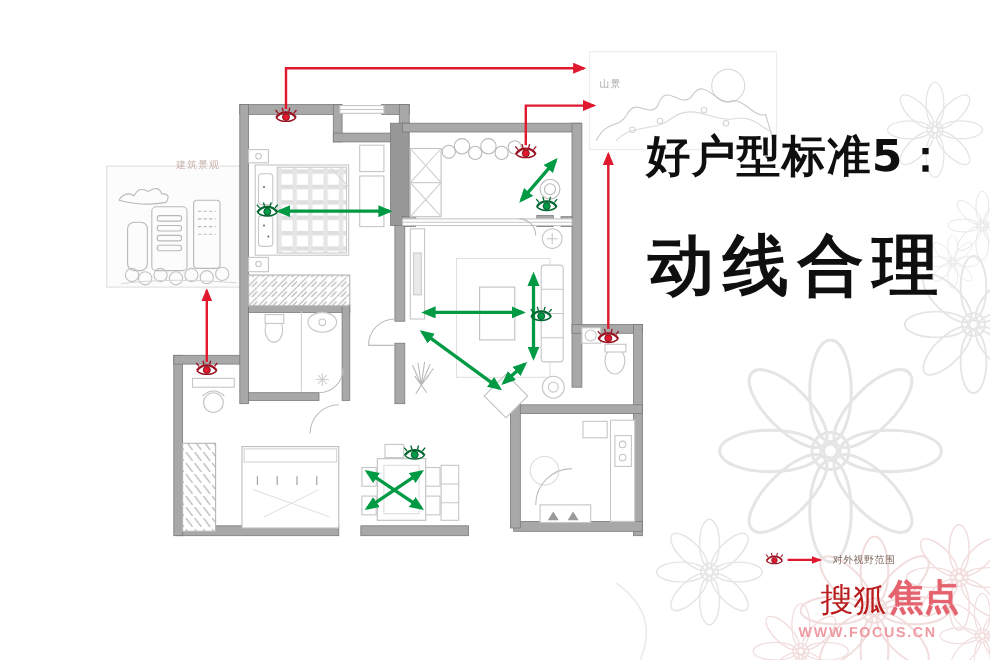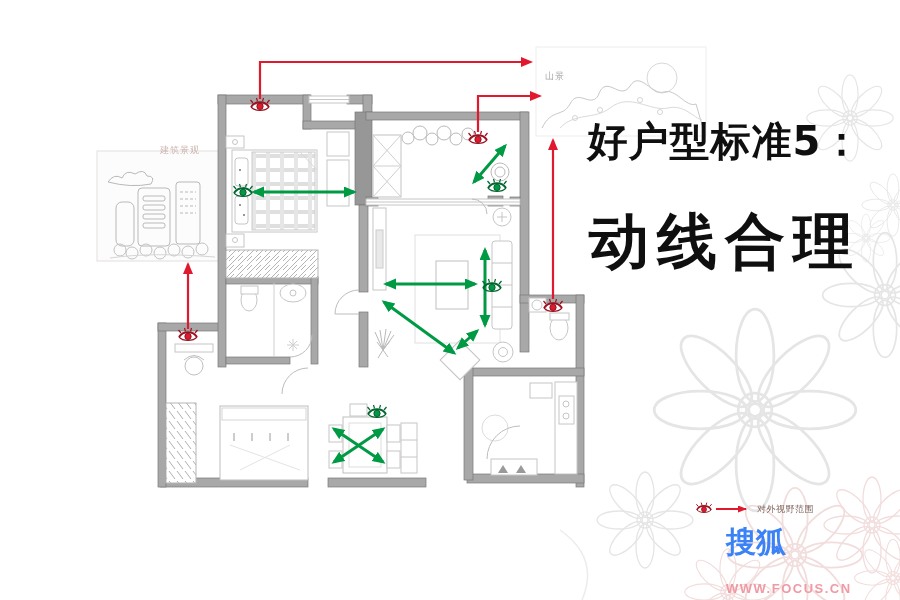--- a/index.html
+++ b/index.html
@@ -12,24 +12,24 @@
   #title1{left:558px;top:114px;font-size:40px;letter-spacing:1px;}
   #title2{left:558px;top:202px;font-size:60px;letter-spacing:8px;}
   .sketch-label{font-size:9px;letter-spacing:1px;}
   #bldg-label{left:160px;top:144px;color:#c9b3ae;}
   #mtn-label{left:545px;top:70px;color:#aaa;}
   #legend{left:694px;top:456px;display:flex;flex-direction:column;gap:1px;margin-top:45px;}
   .legend-row{display:flex;align-items:center;gap:5px;height:16px;}
   .legend-label{font-size:9px;color:#7d665e;letter-spacing:0.5px;white-space:nowrap;}
   #watermark{left:726px;top:522px;width:160px;}
   #wm-brands{display:flex;align-items:flex-end;}
-  #wm-sohu{font-size:30px;font-weight:bold;color:#3b82f6;}
+  #wm-sohu{font-size:30px;font-weight:normal;color:#b91c1c;margin-left:20px;}
   #wm-focus{font-size:32px;font-weight:bold;color:#e4636e;margin-left:2px;
             text-shadow:0 0 1px #e4636e;}
-  #wm-url{font-size:13px;font-weight:bold;color:#f09aa4;letter-spacing:1.5px;margin-top:18px;}
+  #wm-url{font-size:13px;font-weight:bold;color:#f09aa4;letter-spacing:1.5px;margin-top:1px;}
 </style>
 </head>
 <body>
 
 <div id="stage">
 
 <svg id="plan-svg" width="900" height="600" viewBox="0 0 900 600">
   <defs>
     <marker id="arR" markerUnits="userSpaceOnUse" markerWidth="14" markerHeight="12" refX="10" refY="5" orient="auto-start-reverse">
       <path d="M0,0 L12,5 L0,10 Z" fill="#e0192e"></path>
@@ -343,17 +343,18 @@
       <use href="#eyeR" transform="translate(10,8) scale(0.8)"></use>
       <path d="M22,8 H52" stroke="#e0192e" stroke-width="2" fill="none" marker-end="url(#lgR)"></path>
     </svg>
     <span class="legend-label">对外视野范围</span>
   </div>
 </div>
 
 <div class="abs" id="watermark">
   <div id="wm-brands">
     <span id="wm-sohu">搜狐</span>
+    <span id="wm-focus">焦点</span>
   </div>
   <div id="wm-url">WWW.FOCUS.CN</div>
 </div>
 
 </div>
 
 </body></html>

